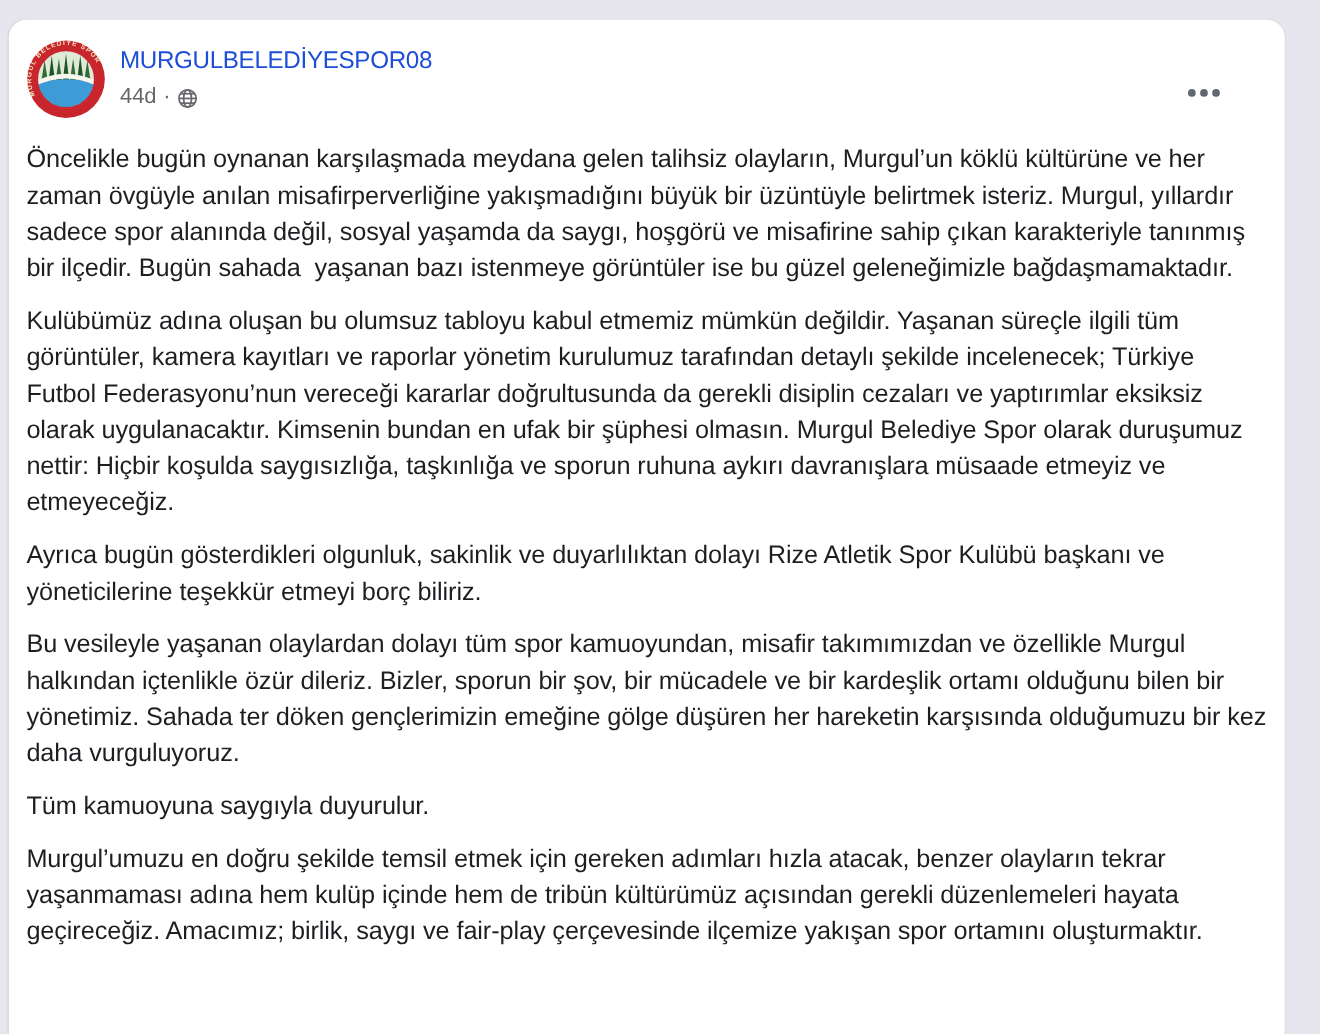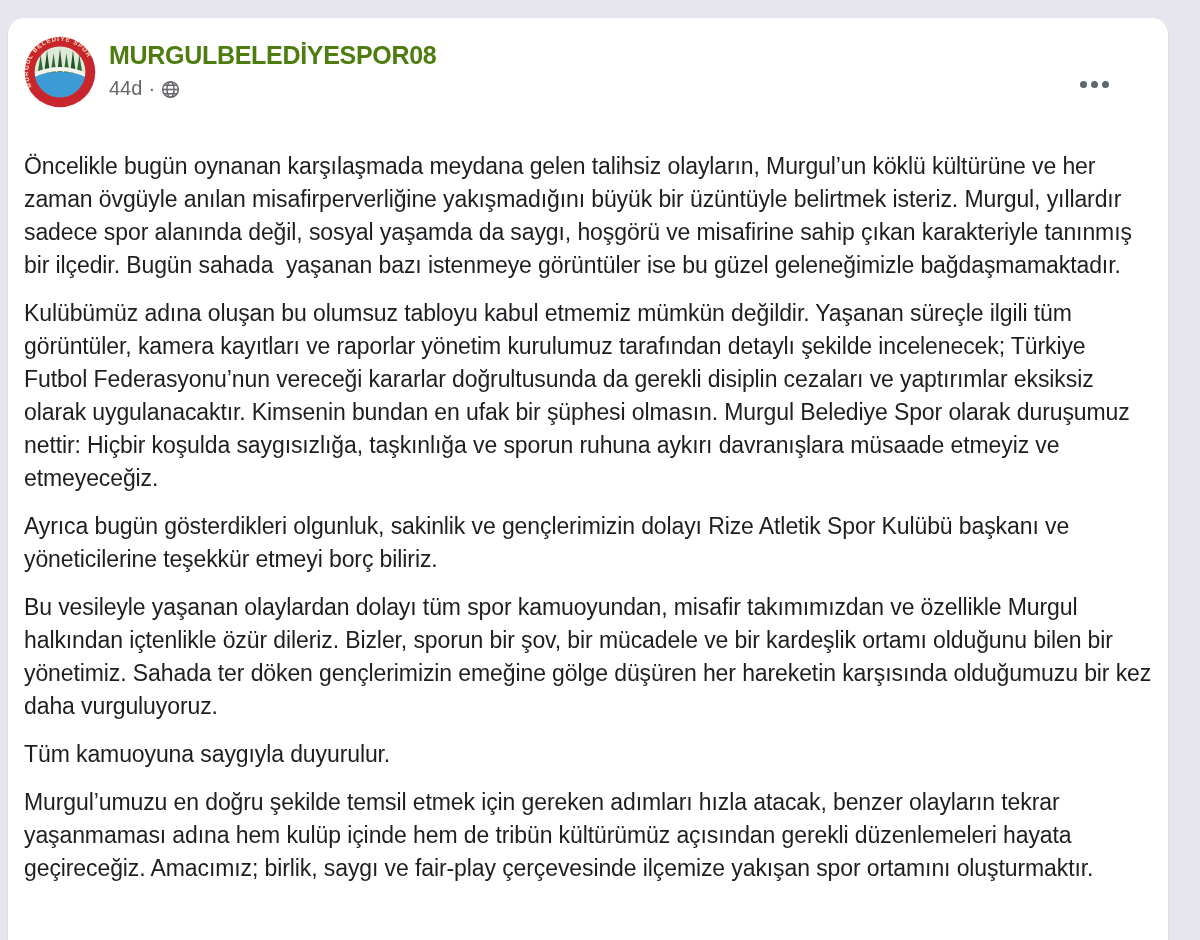--- a/index.html
+++ b/index.html
@@ -27,23 +27,23 @@
   .avatar {
     width: 72px; height: 72px;
     border-radius: 50%;
     flex: 0 0 72px;
     cursor: pointer;
     overflow: hidden;
   }
   .avatar svg { display: block; width: 72px; height: 72px; }
   .header-text { margin-left: 13px; padding-top: 2px; }
   .page-name {
-    font-size: 25px;
-    font-weight: 700;
-    color: #4d7c0f;
+    font-size: 22px;
+    font-weight: 400;
+    color: #1d4ed8;
     letter-spacing: -0.3px;
     line-height: 34px;
     cursor: pointer;
   }
   .meta-row {
     display: flex;
     align-items: center;
     margin-top: 3px;
     color: #65676b;
     font-size: 20px;
@@ -61,21 +61,21 @@
     align-items: center;
     justify-content: center;
     gap: 4px;
     cursor: pointer;
   }
   .more-button .dot {
     width: 7px; height: 7px;
     border-radius: 50%;
     background: #606770;
   }
-  .post-text { margin-top: 38px; }
+  .post-text { margin-top: 16px; }
   .post-text p {
     font-size: 23px;
     line-height: 33px;
     color: #1c1e21;
     letter-spacing: -0.1px;
     margin-bottom: 15px;
     white-space: pre-wrap;
   }
 </style>
 </head>
@@ -137,19 +137,19 @@
       <span class="dot"></span>
       <span class="dot"></span>
       <span class="dot"></span>
     </div>
 
   </div>
 
   <div class="post-text">
     <p>Öncelikle bugün oynanan karşılaşmada meydana gelen talihsiz olayların, Murgul’un köklü kültürüne ve her zaman övgüyle anılan misafirperverliğine yakışmadığını büyük bir üzüntüyle belirtmek isteriz. Murgul, yıllardır sadece spor alanında değil, sosyal yaşamda da saygı, hoşgörü ve misafirine sahip çıkan karakteriyle tanınmış bir ilçedir. Bugün sahada  yaşanan bazı istenmeye görüntüler ise bu güzel geleneğimizle bağdaşmamaktadır.</p>
     <p>Kulübümüz adına oluşan bu olumsuz tabloyu kabul etmemiz mümkün değildir. Yaşanan süreçle ilgili tüm görüntüler, kamera kayıtları ve raporlar yönetim kurulumuz tarafından detaylı şekilde incelenecek; Türkiye Futbol Federasyonu’nun vereceği kararlar doğrultusunda da gerekli disiplin cezaları ve yaptırımlar eksiksiz olarak uygulanacaktır. Kimsenin bundan en ufak bir şüphesi olmasın. Murgul Belediye Spor olarak duruşumuz nettir: Hiçbir koşulda saygısızlığa, taşkınlığa ve sporun ruhuna aykırı davranışlara müsaade etmeyiz ve etmeyeceğiz.</p>
-    <p>Ayrıca bugün gösterdikleri olgunluk, sakinlik ve gençlerimizin dolayı Rize Atletik Spor Kulübü başkanı ve yöneticilerine teşekkür etmeyi borç biliriz.</p>
+    <p>Ayrıca bugün gösterdikleri olgunluk, sakinlik ve duyarlılıktan dolayı Rize Atletik Spor Kulübü başkanı ve yöneticilerine teşekkür etmeyi borç biliriz.</p>
     <p>Bu vesileyle yaşanan olaylardan dolayı tüm spor kamuoyundan, misafir takımımızdan ve özellikle Murgul halkından içtenlikle özür dileriz. Bizler, sporun bir şov, bir mücadele ve bir kardeşlik ortamı olduğunu bilen bir yönetimiz. Sahada ter döken gençlerimizin emeğine gölge düşüren her hareketin karşısında olduğumuzu bir kez daha vurguluyoruz.</p>
     <p>Tüm kamuoyuna saygıyla duyurulur.</p>
     <p>Murgul’umuzu en doğru şekilde temsil etmek için gereken adımları hızla atacak, benzer olayların tekrar yaşanmaması adına hem kulüp içinde hem de tribün kültürümüz açısından gerekli düzenlemeleri hayata geçireceğiz. Amacımız; birlik, saygı ve fair-play çerçevesinde ilçemize yakışan spor ortamını oluşturmaktır.</p>
   </div>
 
 </div>
 
 </body></html>

